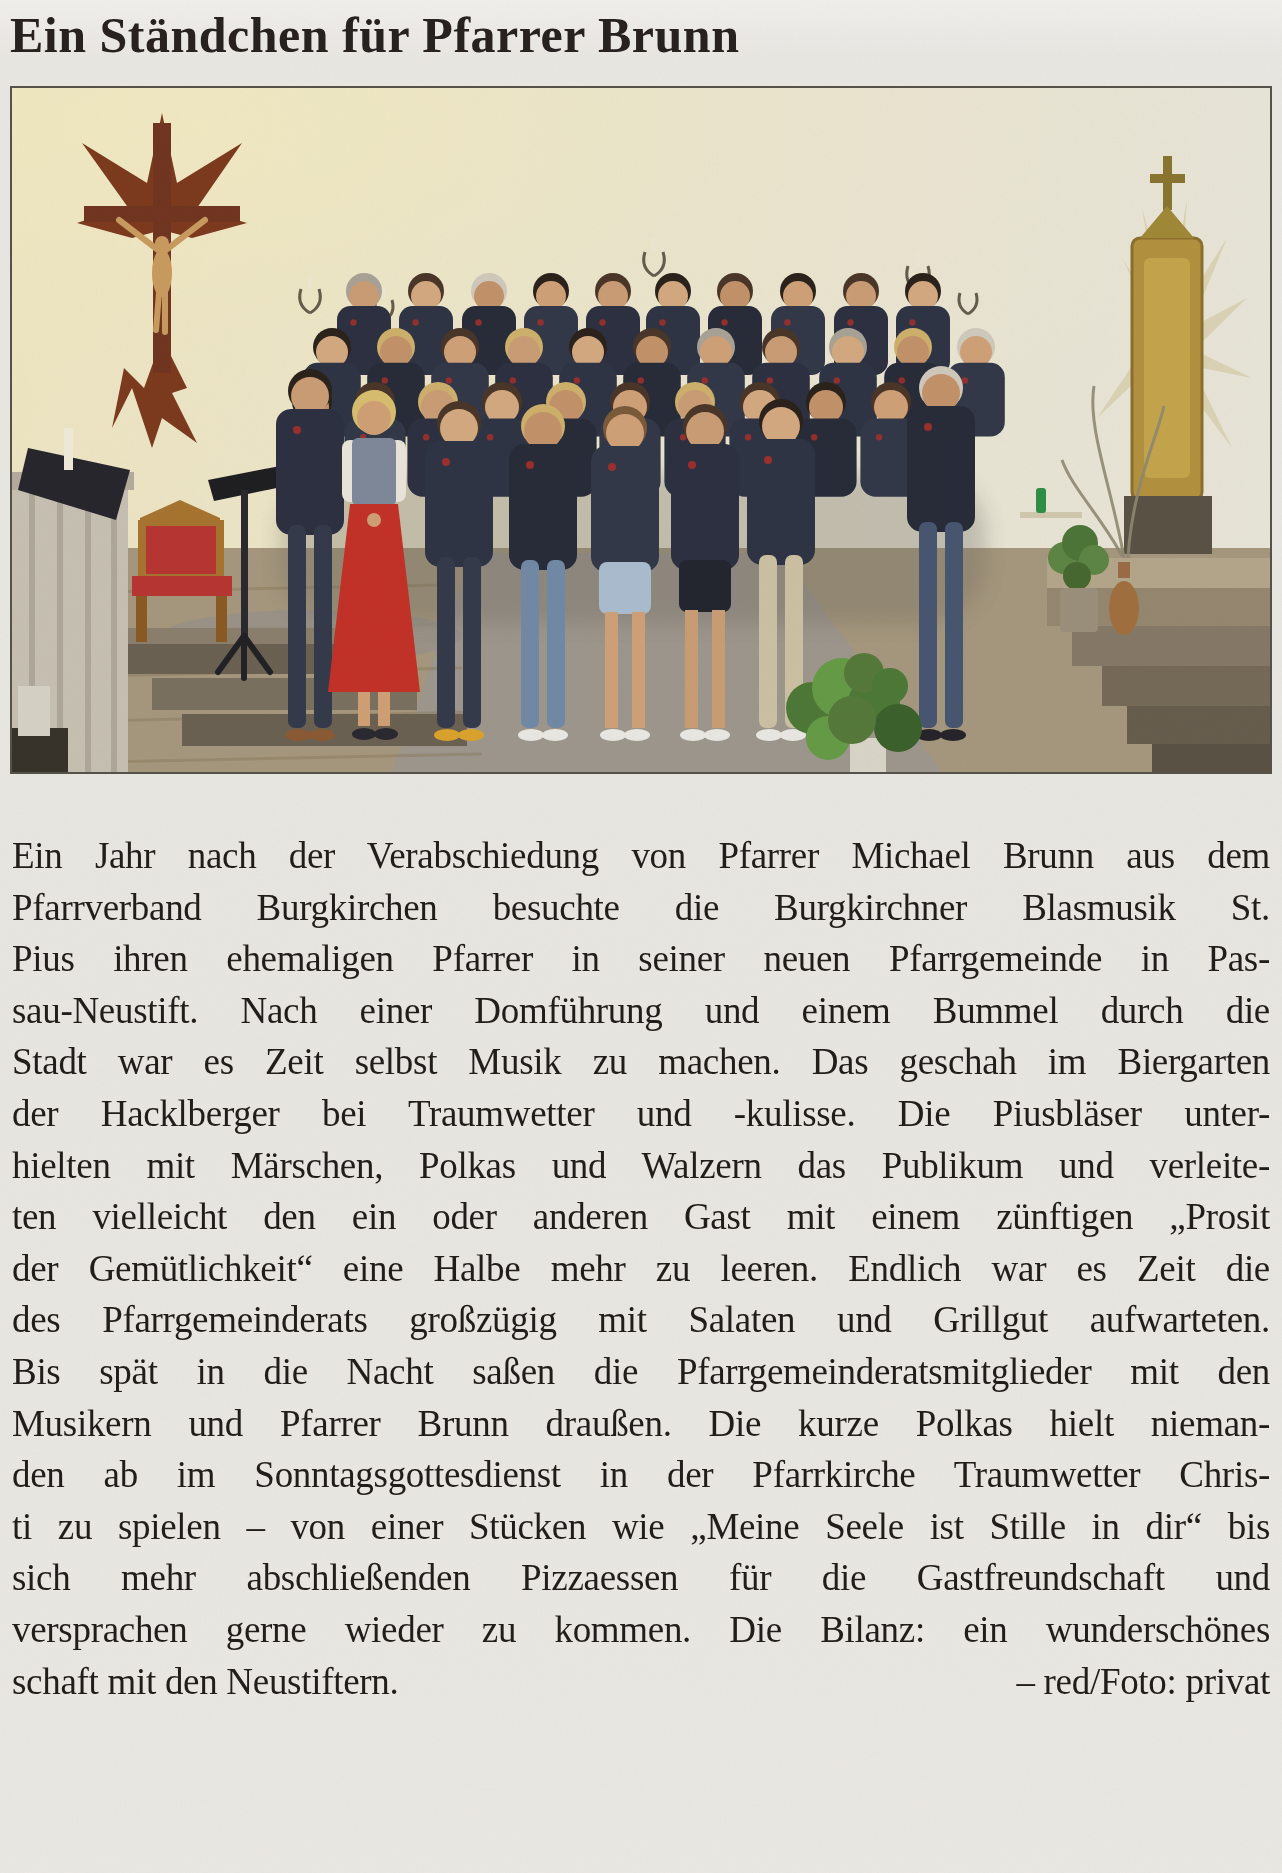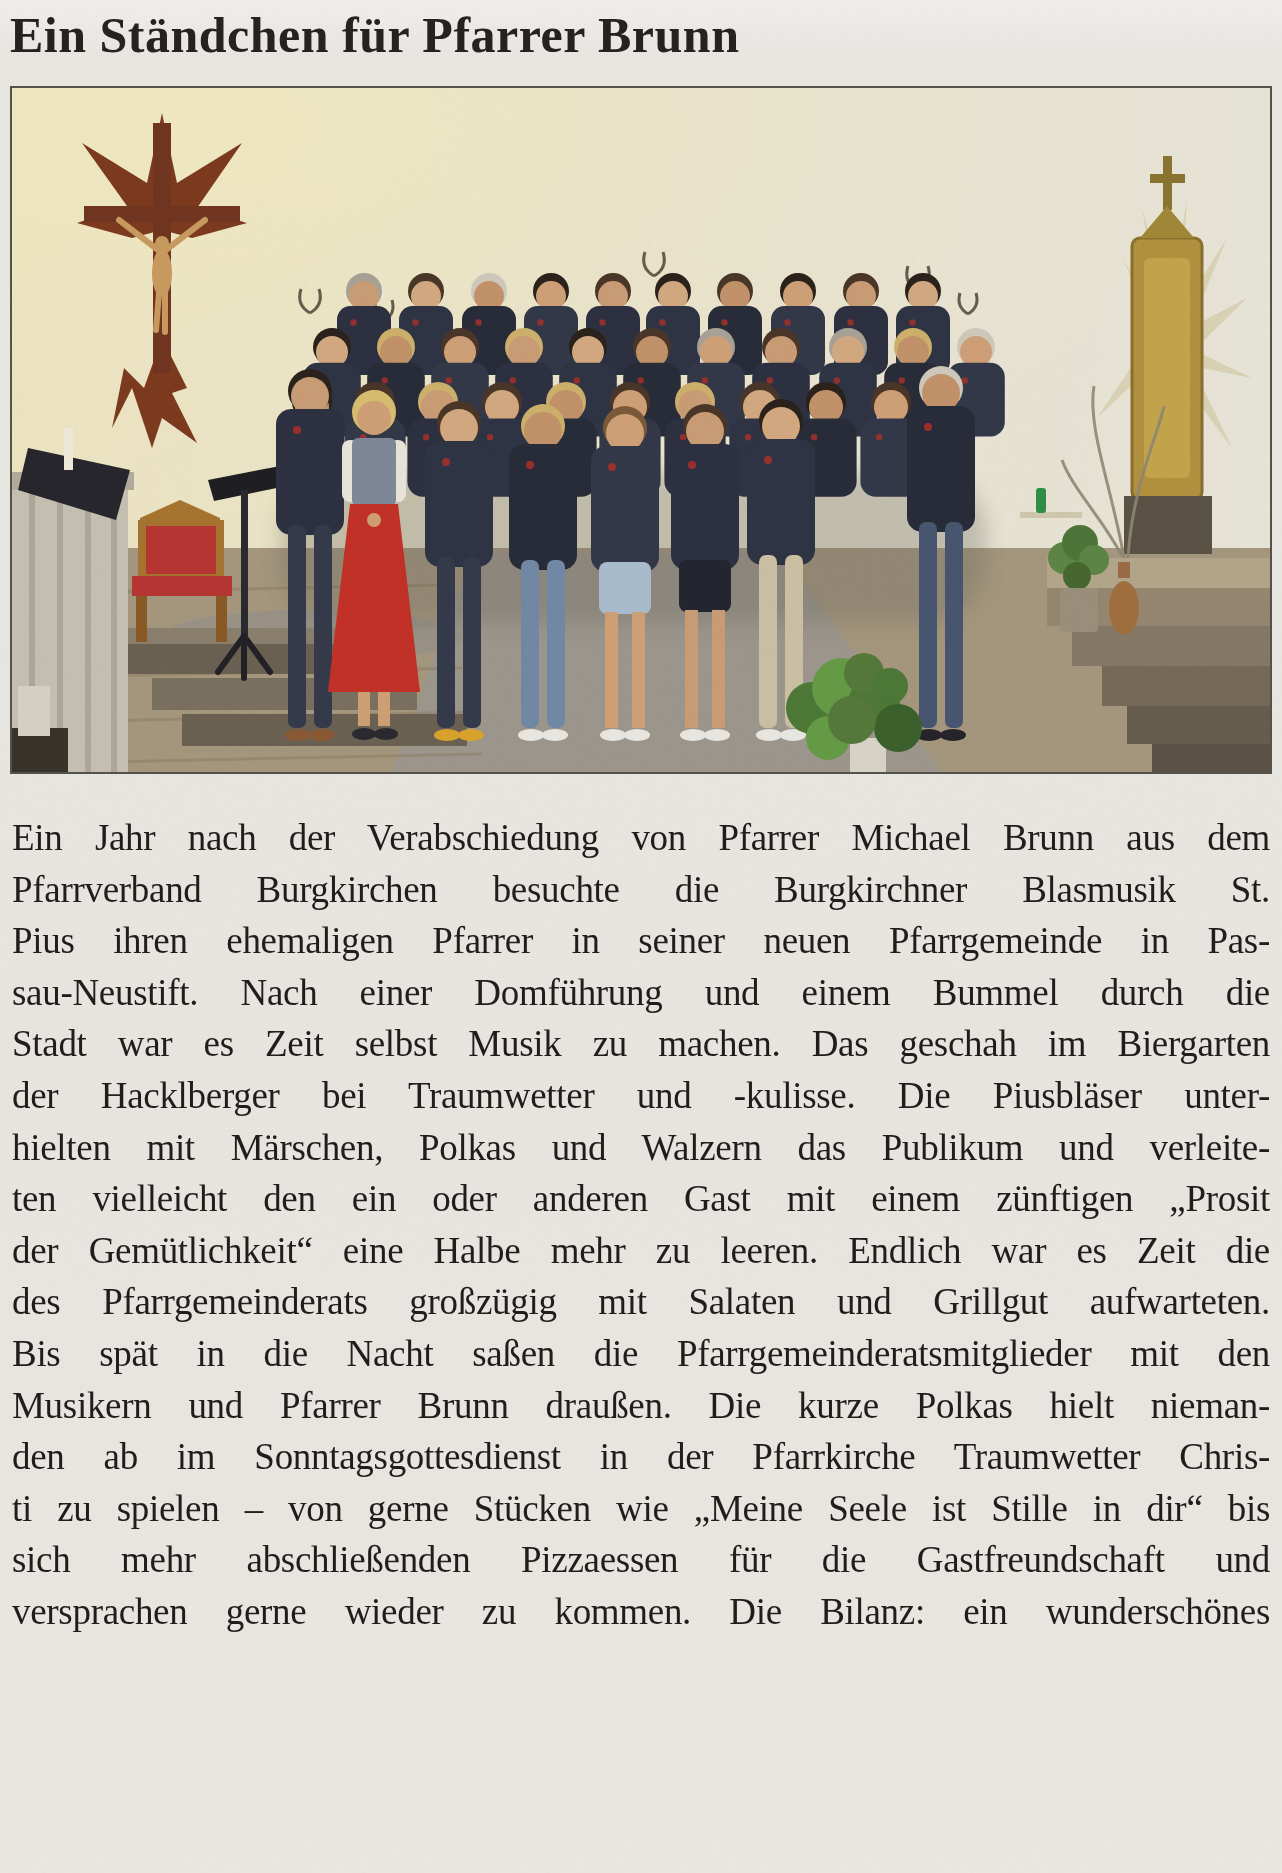--- a/index.html
+++ b/index.html
@@ -18,21 +18,21 @@
   }
   figure.photo{
     position:absolute;left:10px;top:86px;margin:0;
     width:1258px;height:684px;
     border:2px solid #56524a;
     box-sizing:content-box;
     background:#e8e3cf;
   }
   figure.photo svg{display:block;width:1258px;height:684px;}
   .body-text{
-    position:absolute;left:12px;top:812px;width:1258px;
+    position:absolute;left:12px;top:830px;width:1258px;
     font-size:37px;letter-spacing:-0.3px;line-height:51.6px;
     color:#211d1b;
   }
   .body-text .line{
     height:51.6px;white-space:nowrap;overflow:hidden;
     text-align:justify;text-align-last:justify;
   }
   .body-text .last-line{
     height:51.6px;display:flex;justify-content:space-between;align-items:baseline;
   }
@@ -419,24 +419,28 @@
         <div class="line">sau-Neustift. Nach einer Domführung und einem Bummel durch die</div>
         <div class="line">Stadt war es Zeit selbst Musik zu machen. Das geschah im Biergarten</div>
         <div class="line">der Hacklberger bei Traumwetter und -kulisse. Die Piusbläser unter-</div>
         <div class="line">hielten mit Märschen, Polkas und Walzern das Publikum und verleite-</div>
         <div class="line">ten vielleicht den ein oder anderen Gast mit einem zünftigen „Prosit</div>
         <div class="line">der Gemütlichkeit“ eine Halbe mehr zu leeren. Endlich war es Zeit die</div>
         <div class="line">des Pfarrgemeinderats großzügig mit Salaten und Grillgut aufwarteten.</div>
         <div class="line">Bis spät in die Nacht saßen die Pfarrgemeinderatsmitglieder mit den</div>
         <div class="line">Musikern und Pfarrer Brunn draußen. Die kurze Polkas hielt nieman-</div>
         <div class="line">den ab im Sonntagsgottesdienst in der Pfarrkirche Traumwetter Chris-</div>
-        <div class="line">ti zu spielen – von gerne Stücken wie „Meine Seele ist Stille in dir“ bis</div>
+        <div class="line">ti zu spielen – von einer Stücken wie „Meine Seele ist Stille in dir“ bis</div>
         <div class="line">sich mehr abschließenden Pizzaessen für die Gastfreundschaft und</div>
         <div class="line">versprachen gerne wieder zu kommen. Die Bilanz: ein wunderschönes</div>
       </div>
+    <div class="last-line">
+      <span>schaft mit den Neustiftern.</span>
+      <span>– red/Foto: privat</span>
+    </div>
   </div>
 
   <svg class="noise" width="1282" height="1873">
     <filter id="grain">
       <feTurbulence type="fractalNoise" baseFrequency="0.8" numOctaves="2" stitchTiles="stitch"></feTurbulence>
       <feColorMatrix type="matrix" values="0 0 0 0 0.25  0 0 0 0 0.24  0 0 0 0 0.23  0 0 0 0.06 0"></feColorMatrix>
     </filter>
     <rect width="1282" height="1873" filter="url(#grain)"></rect>
   </svg>
 </div>

